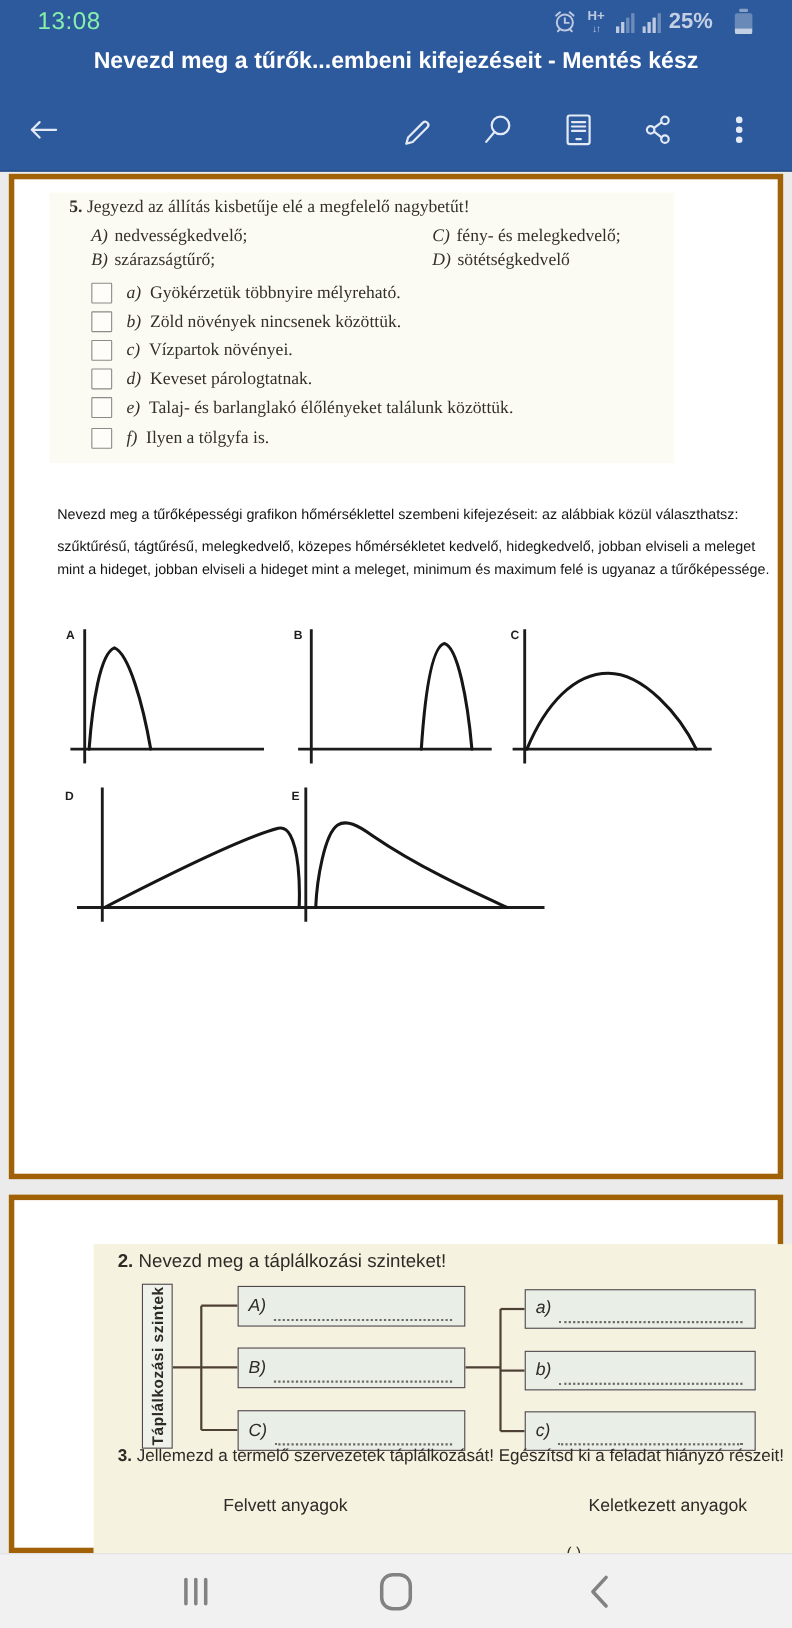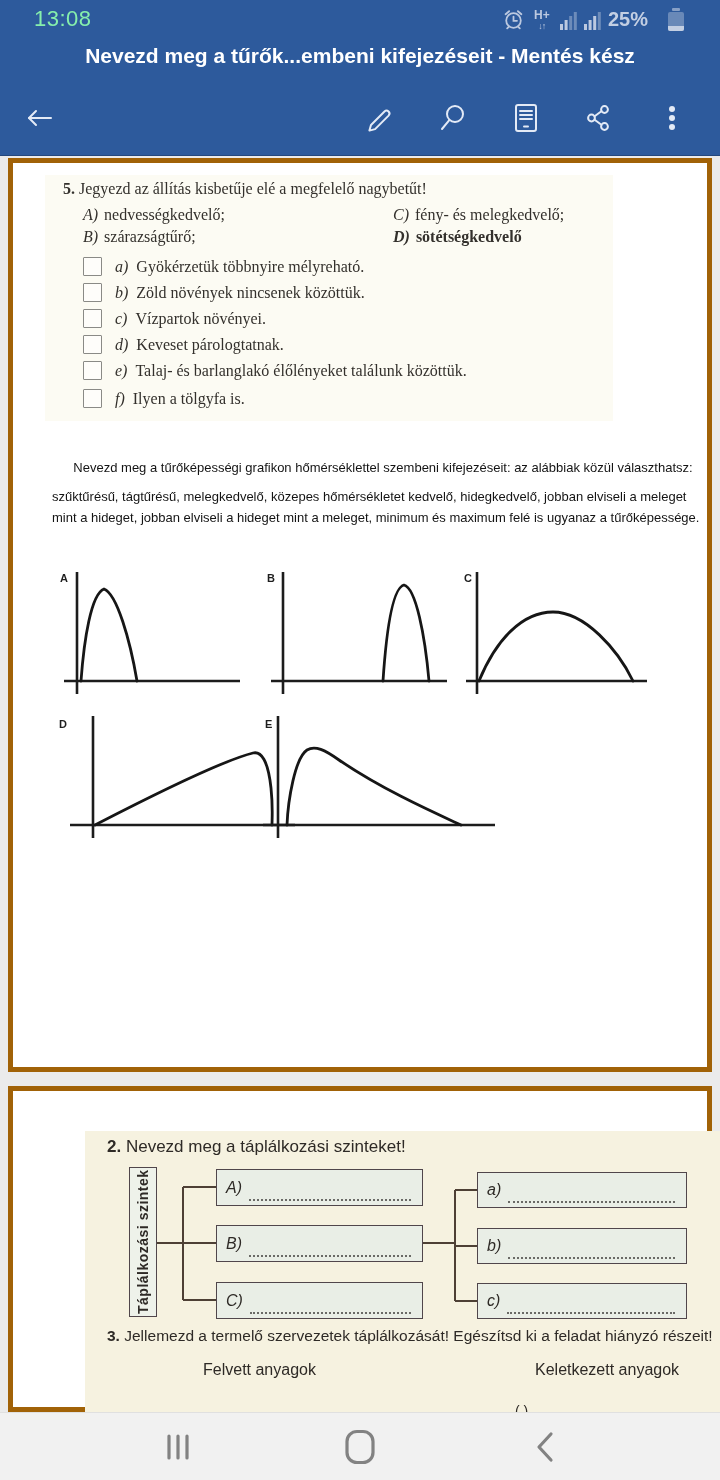--- a/index.html
+++ b/index.html
@@ -36,21 +36,21 @@
   .q-num{font-weight:700;}
   .opt{position:absolute;font-size:16px;white-space:nowrap;}
   .opt .k{font-style:italic;margin-right:6px;}
   .chk-row{position:absolute;display:flex;align-items:center;white-space:nowrap;font-size:16px;}
   .chk{width:19px;height:19px;border:1.6px solid #8a8a86;border-radius:1px;background:rgba(255,255,255,.6);
        box-sizing:border-box;margin-right:13px;flex:0 0 auto;}
   .chk-row .k{font-style:italic;margin-right:8px;}
 
   
   .typed{position:absolute;left:39px;width:662px;font-size:13px;color:#141414;line-height:21px;}
-  .tp1{top:294px;white-space:nowrap;text-align:center;}
+  .tp1{top:294px;white-space:nowrap;}
   .tp2{top:323px;}
   .tp3{top:373px;height:13px;overflow:hidden;white-space:nowrap;}
 
   
   .graph{position:absolute;}
   .graph svg{display:block;}
   .g-label{position:absolute;font-size:11px;font-weight:700;color:#1e1e1e;font-family:"Liberation Sans",sans-serif;}
   .gaxis{stroke:#1c1c1c;stroke-width:2.6;}
   .gcurve{stroke:#161616;stroke-width:2.8;fill:none;stroke-linecap:round;}
 
@@ -60,21 +60,21 @@
   .vbox{position:absolute;left:44px;top:36px;width:28px;height:150px;background:#eef2ea;
         border:1.5px solid #50464b;box-sizing:border-box;}
   .vbox span{writing-mode:vertical-rl;transform:rotate(180deg);display:flex;align-items:center;justify-content:center;
              width:100%;height:100%;font-size:14px;font-weight:700;letter-spacing:.5px;}
   .dbox{position:absolute;background:#e9eee6;border:1.5px solid #50464b;box-sizing:border-box;
         display:flex;align-items:center;padding:0 9px;}
   .dbox .k{font-style:italic;font-size:16px;flex:0 0 auto;}
   .dots{flex:1;border-bottom:2px dotted #6a6a66;margin:6px 2px 0 7px;height:55%;}
   .lbox{left:131px;width:207px;height:37px;}
   .rbox{left:392px;width:210px;height:36px;}
-  .q3-line{position:absolute;left:22px;top:196px;font-size:15.5px;white-space:nowrap;}
+  .q3-line{position:absolute;left:22px;top:184px;font-size:15.5px;white-space:nowrap;}
   .sub-h{position:absolute;top:230px;font-size:16px;white-space:nowrap;}
   .partial{position:absolute;left:430px;top:272px;font-size:14px;}
 
   
   .nav-bar{position:absolute;left:0;top:1412px;width:720px;height:68px;background:#f1f1f1;border-top:1px solid #e0e0e0;box-sizing:border-box;}
   .nav-btn{position:absolute;top:14px;width:40px;height:40px;display:flex;align-items:center;justify-content:center;cursor:pointer;}
   .nav-btn svg{stroke:#828282;fill:none;stroke-width:3.2;stroke-linecap:round;stroke-linejoin:round;}
 </style>
 </head>
 <body>
@@ -184,21 +184,21 @@
 
       <div class="opt" style="left:38px;top:31px;">
         <span class="k">A)</span><span>nedvességkedvelő;</span>
       </div>
       <div class="opt" style="left:38px;top:53px;">
         <span class="k">B)</span><span>szárazságtűrő;</span>
       </div>
       <div class="opt" style="left:348px;top:31px;">
         <span class="k">C)</span><span>fény- és melegkedvelő;</span>
       </div>
-      <div class="opt" style="left:348px;top:53px;font-weight:bold;">
+      <div class="opt" style="left:348px;top:53px;">
         <span class="k">D)</span><span>sötétségkedvelő</span>
       </div>
 
       <div class="chk-row" style="left:38px;top:82px;">
         <span class="chk"></span>
         <span class="k">a)</span>
           <span>Gyökérzetük többnyire mélyreható.</span>
       </div>
       <div class="chk-row" style="left:38px;top:108px;">
         <span class="chk"></span>

